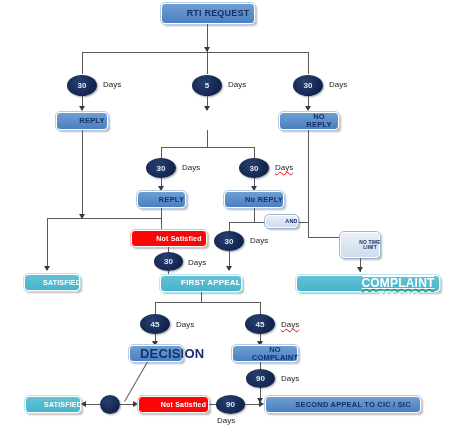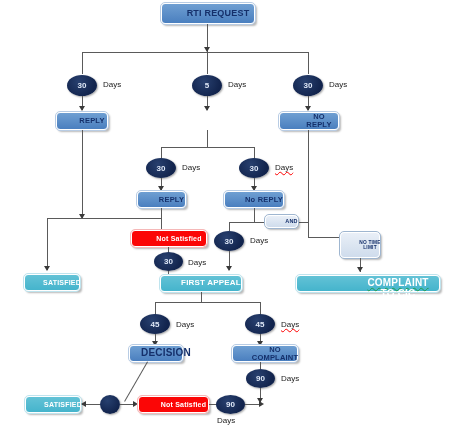--- a/index.html
+++ b/index.html
@@ -191,21 +191,21 @@
   <div class="arrow" style="left:357px;top:267px;"></div>
 
   <div class="node teal" style="left:24px;top:274px;width:56px;height:17px;font-size:7px;">
     <span>SATISFIED</span>
   </div>
 
   <div class="node teal" style="left:160px;top:275px;width:82px;height:17px;font-size:8px;justify-content:flex-end;">
     <span>FIRST APPEAL</span>
   </div>
 
-  <div class="node teal" style="left:296px;top:275px;width:144px;height:17px;font-size:10px;">
+  <div class="node teal" style="left:296px;top:275px;width:144px;height:17px;font-size:12px;text-decoration:underline;">
     <span>
       <span>SECTION 18 </span>
         <span class="gram">COMPLAINT</span>
         <span> TO CIC</span>
     </span>
   </div>
 
   <div class="ln v" style="left:201px;top:292px;height:10px;"></div>
   <div class="ln h" style="left:155px;top:302px;width:105px;"></div>
   <div class="ln v" style="left:155px;top:302px;height:13px;"></div>
@@ -219,21 +219,21 @@
   <div class="ell" style="left:245px;top:314px;width:30px;height:20px;font-size:8px;">
     <span>45</span>
   </div>
   <div class="lab spell" style="left:281px;top:320px;font-size:8px;">Days</div>
 
   <div class="ln v" style="left:155px;top:334px;height:11px;"></div>
   <div class="arrow" style="left:152px;top:341px;"></div>
   <div class="ln v" style="left:260px;top:334px;height:11px;"></div>
   <div class="arrow" style="left:257px;top:341px;"></div>
 
-  <div class="node blue" style="left:129px;top:345px;width:54px;height:17px;font-size:10px;">
+  <div class="node blue" style="left:129px;top:345px;width:54px;height:17px;font-size:13px;">
     <span>DECISION</span>
   </div>
   <div class="node blue" style="left:232px;top:345px;width:66px;height:17px;font-size:7.5px;">
     <span>NO   COMPLAINT</span>
   </div>
 
   <div class="diag" style="left:148px;top:362px;width:46px;transform:rotate(120deg);"></div>
 
   <div class="ln v" style="left:260px;top:362px;height:8px;"></div>
   <div class="ell" style="left:246px;top:369px;width:29px;height:19px;font-size:8px;">
@@ -260,14 +260,17 @@
   </div>
 
   <div class="ln h" style="left:209px;top:404px;width:8px;"></div>
   <div class="ell" style="left:216px;top:395px;width:29px;height:19px;font-size:8px;">
     <span>90</span>
   </div>
   <div class="lab" style="left:217px;top:416px;font-size:8px;">Days</div>
   <div class="ln h" style="left:245px;top:404px;width:16px;"></div>
   <div class="arrow-r" style="left:259px;top:401px;"></div>
 
+  <div class="node blue" style="left:265px;top:396px;width:156px;height:17px;font-size:7.5px;">
+    <span>SECOND APPEAL TO CIC / SIC</span>
+  </div>
 
 </div>
 
 </body></html>

